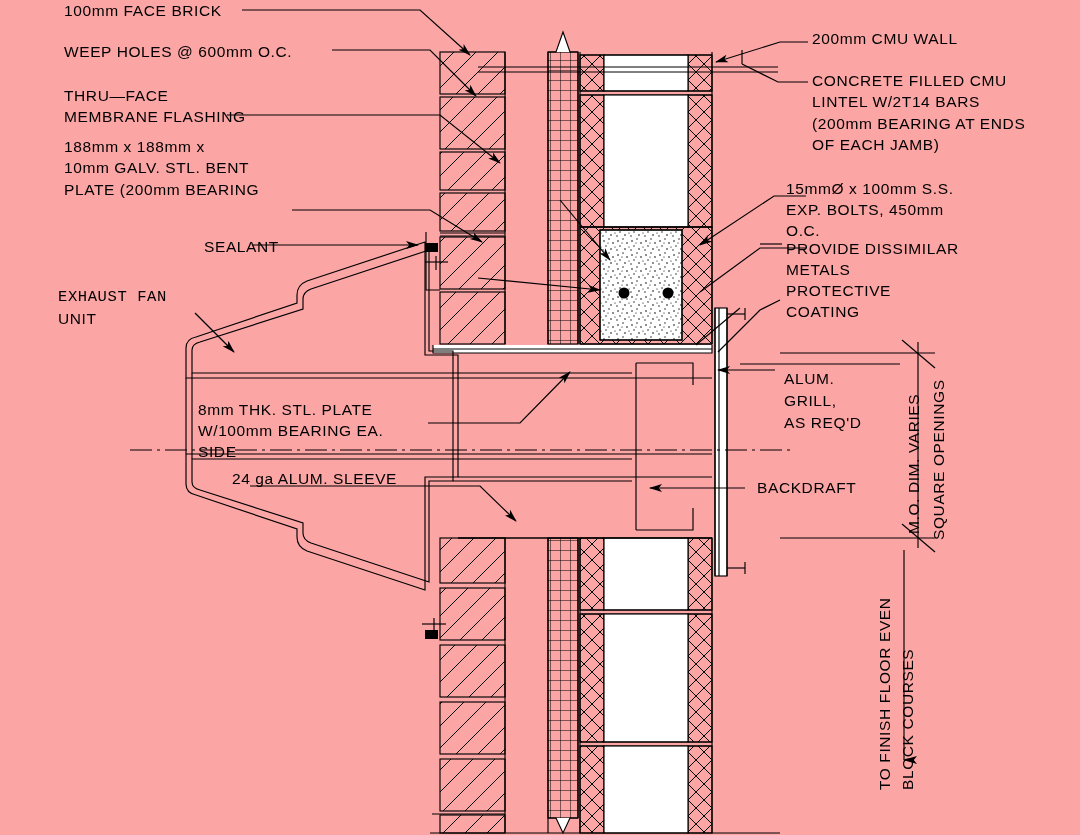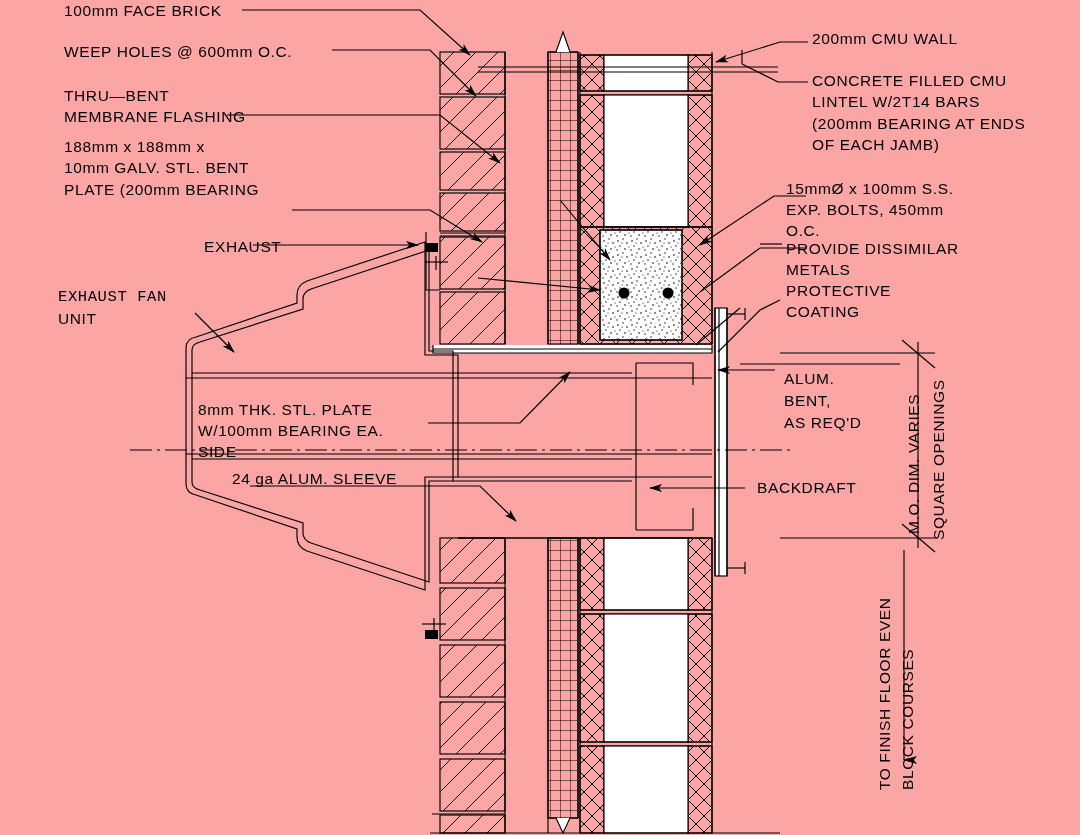--- a/index.html
+++ b/index.html
@@ -278,26 +278,26 @@
       <path d="M745,488 L700,488 L650,488" marker-end="url(#arr)"></path>
       <path d="M718,352 L760,310 L780,300"></path>
       <path d="M696,345 L740,308"></path>
     </g>
 
   </g>
 </svg>
 
 <div class="lbl" style="left:64px;  top:0px;">100mm FACE BRICK</div>
 <div class="lbl" style="left:64px;  top:41px;">WEEP HOLES @ 600mm O.C.</div>
-<div class="lbl" style="left:64px;  top:85px;">THRU—BENT</div>
+<div class="lbl" style="left:64px;  top:85px;">THRU—FACE</div>
 <div class="lbl" style="left:64px;  top:106px;">MEMBRANE FLASHING</div>
 <div class="lbl" style="left:64px;  top:136px;">188mm x 188mm x</div>
 <div class="lbl" style="left:64px;  top:157px;">10mm GALV. STL. BENT</div>
 <div class="lbl" style="left:64px;  top:179px;">PLATE (200mm BEARING</div>
-<div class="lbl" style="left:204px; top:236px;">EXHAUST</div>
+<div class="lbl" style="left:204px; top:236px;">SEALANT</div>
 <div class="lbl" style="left:58px;  top:287px;font-family:Liberation Mono, monospace;">EXHAUST FAN</div>
 <div class="lbl" style="left:58px;  top:308px;">UNIT</div>
 
 <div class="lbl" style="left:198px; top:399px;">8mm THK. STL. PLATE</div>
 <div class="lbl" style="left:198px; top:420px;">W/100mm BEARING EA.</div>
 <div class="lbl" style="left:198px; top:441px;">SIDE</div>
 <div class="lbl" style="left:232px; top:468px;">24 ga ALUM. SLEEVE</div>
 
 <div class="lbl" style="left:812px; top:28px;text-align:center;">200mm CMU WALL</div>
 <div class="lbl" style="left:812px; top:70px;">CONCRETE FILLED CMU</div>
@@ -307,21 +307,21 @@
 
 <div class="lbl" style="left:786px; top:178px;">15mmØ x 100mm S.S.</div>
 <div class="lbl" style="left:786px; top:199px;">EXP. BOLTS, 450mm</div>
 <div class="lbl" style="left:786px; top:220px;">O.C.</div>
 <div class="lbl" style="left:786px; top:238px;">PROVIDE DISSIMILAR</div>
 <div class="lbl" style="left:786px; top:259px;">METALS</div>
 <div class="lbl" style="left:786px; top:280px;">PROTECTIVE</div>
 <div class="lbl" style="left:786px; top:301px;">COATING</div>
 
 <div class="lbl" style="left:784px; top:368px;">ALUM.</div>
-<div class="lbl" style="left:784px; top:390px;">BENT,</div>
+<div class="lbl" style="left:784px; top:390px;">GRILL,</div>
 <div class="lbl" style="left:784px; top:412px;">AS REQ'D</div>
 <div class="lbl" style="left:757px; top:477px;">BACKDRAFT</div>
 
 <div class="vlbl" style="left:905px; top:534px;">M.O. DIM. VARIES</div>
 <div class="vlbl" style="left:930px; top:540px;">SQUARE OPENINGS</div>
 <div class="vlbl" style="left:876px; top:790px;">TO FINISH FLOOR EVEN</div>
 <div class="vlbl" style="left:899px; top:790px;">BLOCK COURSES</div>
 
 </div>
 

